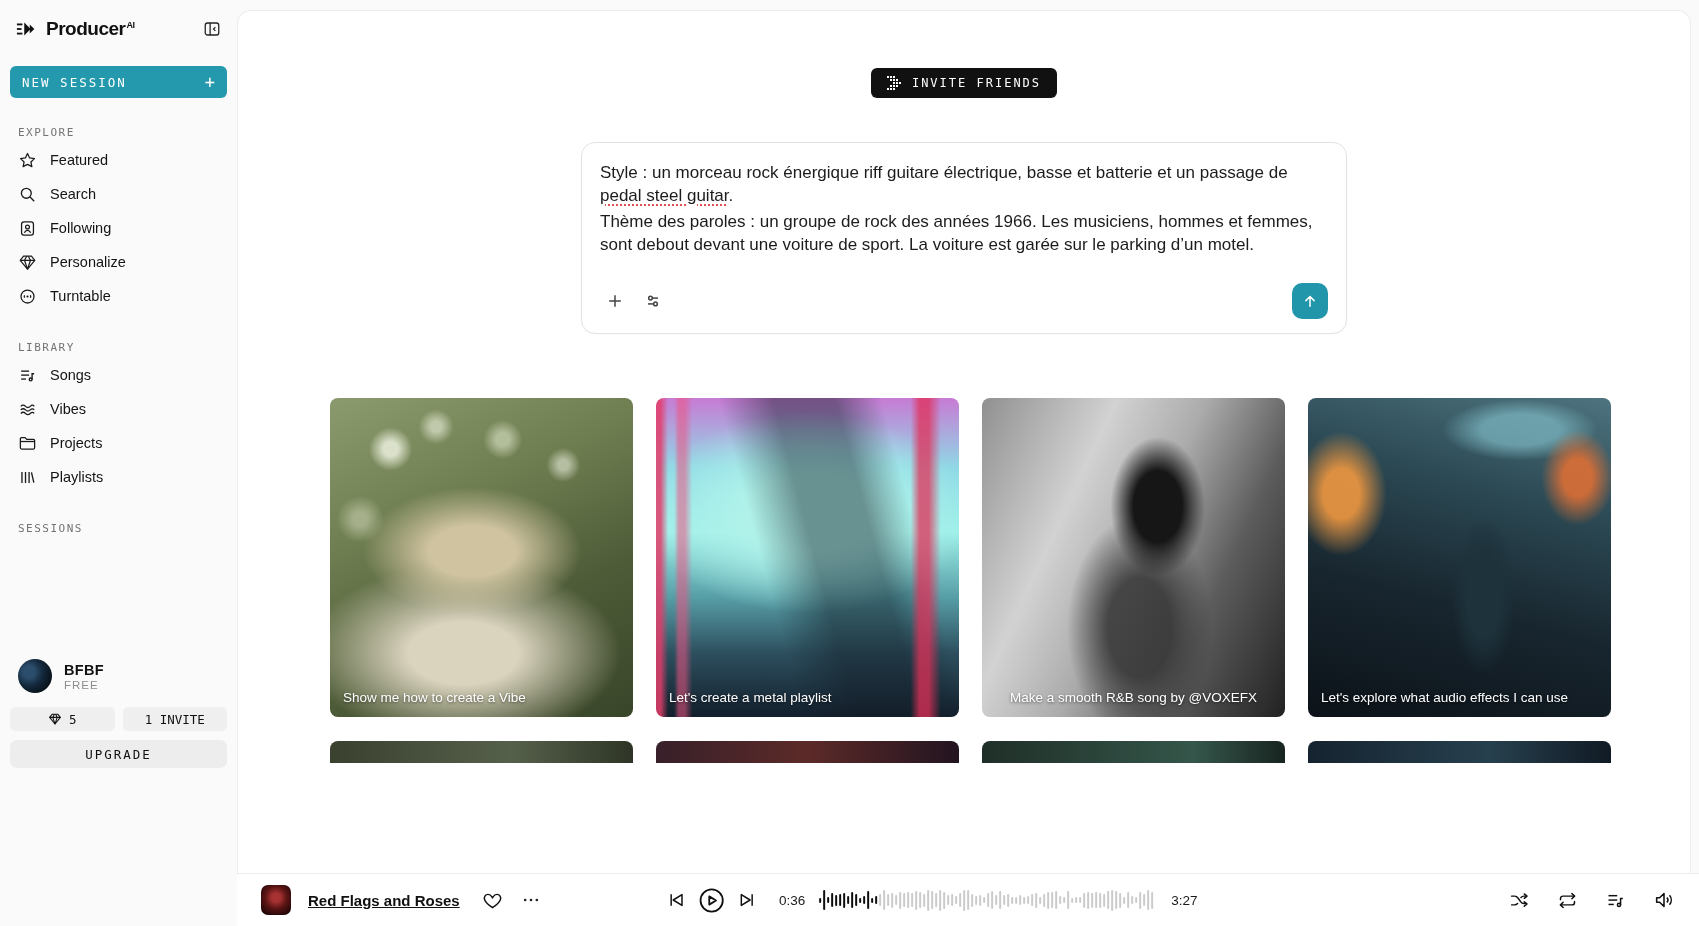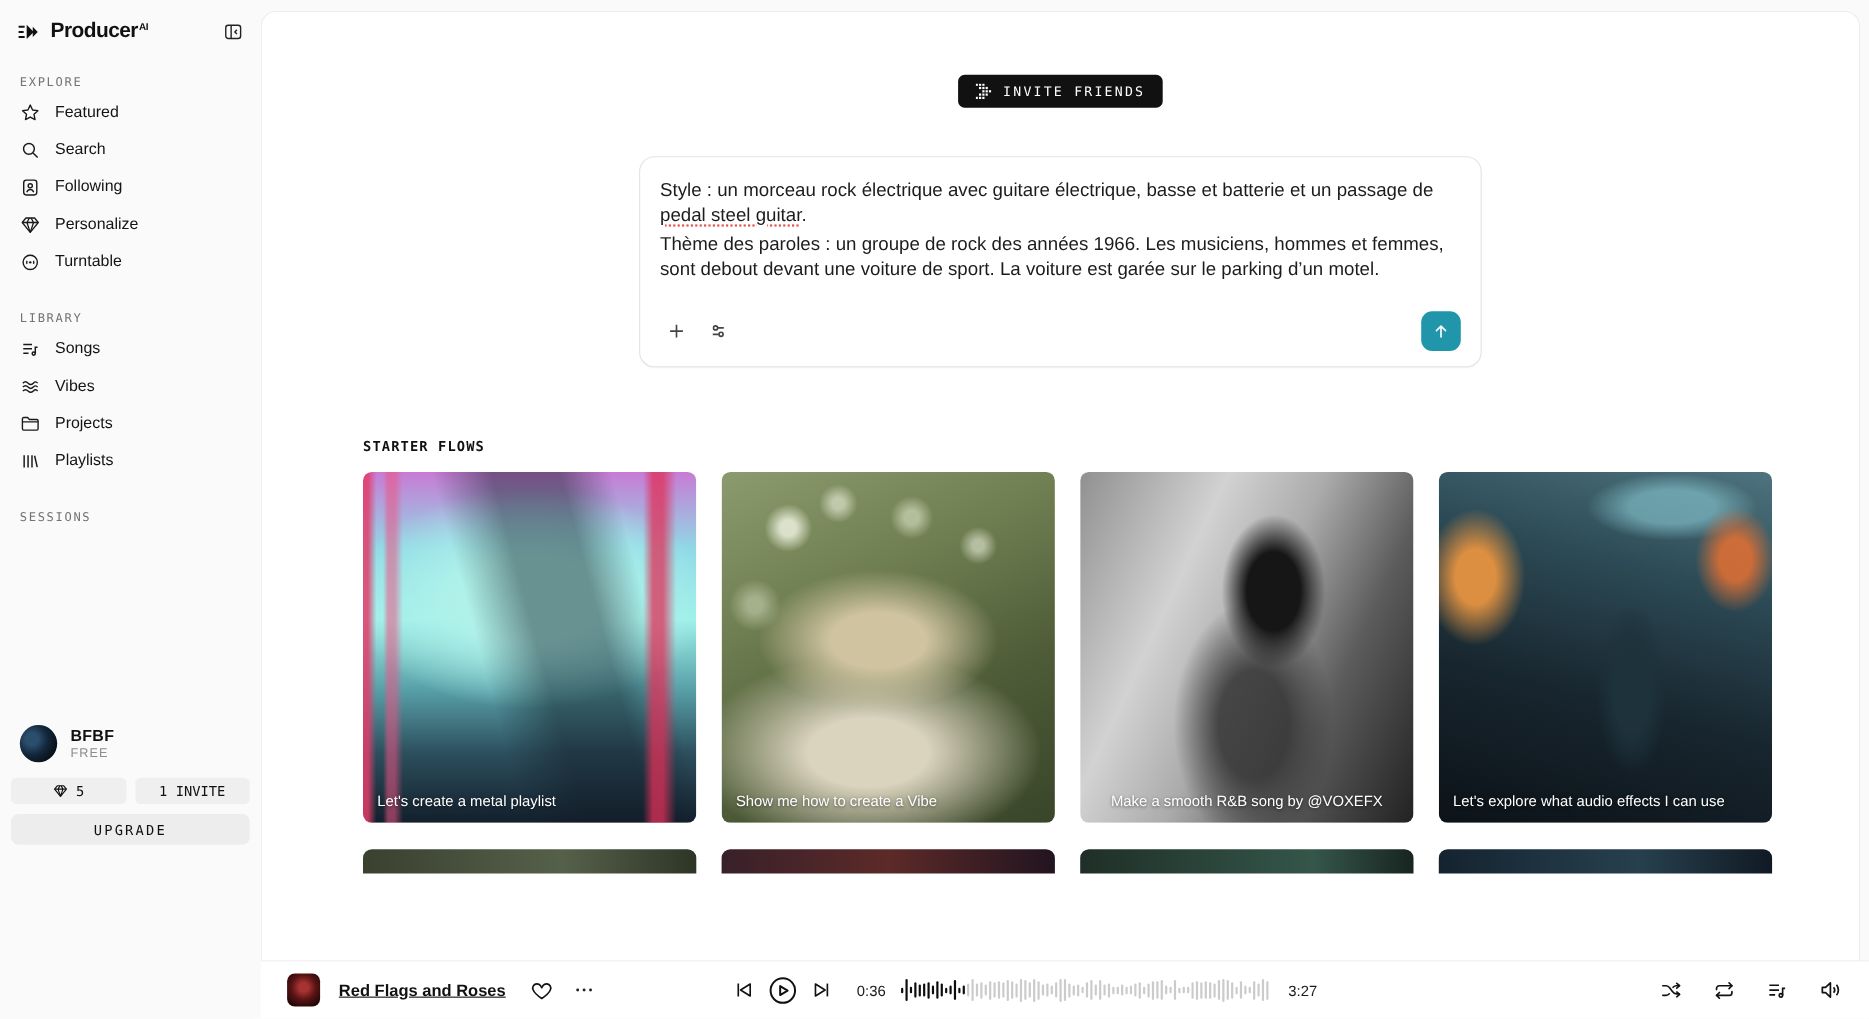--- a/index.html
+++ b/index.html
@@ -210,20 +210,24 @@
       <span style="display:flex">
         <svg width="18" height="18" viewBox="0 0 24 24" fill="none" stroke="#222" stroke-width="1.7">
           <rect x="3" y="4" width="18" height="16" rx="3"></rect>
             <line x1="9.5" y1="4" x2="9.5" y2="20"></line>
           <path d="M16.5 9.5L14 12l2.5 2.5"></path>
         </svg>
       </span>
     </button>
   </div>
 
+  <button class="new-session">
+    <span>NEW SESSION</span>
+    <span class="ns-plus">+</span>
+  </button>
 
   <div class="side-section-label">EXPLORE</div>
 
   <div class="side-item">
     <span style="display:flex">
         <svg width="19" height="19" viewBox="0 0 24 24" fill="none" stroke="#1a1a1a" stroke-width="1.6" stroke-linejoin="round">
           <path d="M12 3.2l2.7 5.6 6.1.8-4.5 4.2 1.2 6L12 16.9l-5.5 2.9 1.2-6-4.5-4.2 6.1-.8z"></path>
         </svg>
       </span>
     <span>Featured</span>
@@ -359,21 +363,21 @@
           <rect x="3" y="12" width="2" height="2"></rect>
           <rect x="6" y="12" width="2" height="2"></rect>
       </svg>
     </span>
     <span>INVITE FRIENDS</span>
   </button>
 
 
   <div class="prompt-box">
     <div class="prompt-text" contenteditable="true" spellcheck="false" style="">
-      <p><span>Style : un morceau rock électrique avec guitare électrique, basse et batterie et un passage de </span><span class="flagged">pedal steel guitar</span><span>.</span></p>
+      <p><span>Style : un morceau rock énergique riff guitare électrique, basse et batterie et un passage de </span><span class="flagged">pedal steel guitar</span><span>.</span></p>
       <p>Thème des paroles : un groupe de rock des années 1966. Les musiciens, hommes et femmes, sont debout devant une voiture de sport. La voiture est garée sur le parking d’un motel.</p>
     </div>
     <div class="prompt-tools">
       <button class="tool-btn">
         <span style="display:flex">
             <svg width="20" height="20" viewBox="0 0 24 24" fill="none" stroke="#444" stroke-width="1.8">
               <path d="M12 5v14M5 12h14"></path>
             </svg>
           </span>
       </button>
@@ -391,27 +395,26 @@
         <span style="display:flex">
             <svg width="18" height="18" viewBox="0 0 24 24" fill="none" stroke="#fff" stroke-width="2" stroke-linecap="round" stroke-linejoin="round">
               <path d="M12 19V6M6.5 11.5L12 6l5.5 5.5"></path>
             </svg>
           </span>
       </button>
     </div>
   </div>
 
   <div class="flows-wrap">
-    <div class="flows-label">STARTER FLOWS</div>
     <div class="cards-row">
+      <div class="flow-card img-picnic-meadow">
+        <span class="caption">Show me how to create a Vibe</span>
+      </div>
       <div class="flow-card img-glitch-street">
         <span class="caption">Let's create a metal playlist</span>
-      </div>
-      <div class="flow-card img-picnic-meadow">
-        <span class="caption">Show me how to create a Vibe</span>
       </div>
       <div class="flow-card img-bw-dancer">
         <span class="caption">Make a smooth R&amp;B song by @VOXEFX</span>
       </div>
       <div class="flow-card img-night-blur">
         <span class="caption">Let's explore what audio effects I can use</span>
       </div>
     </div>
     <div class="strips-row">
       <div class="strip strip-1"></div>

